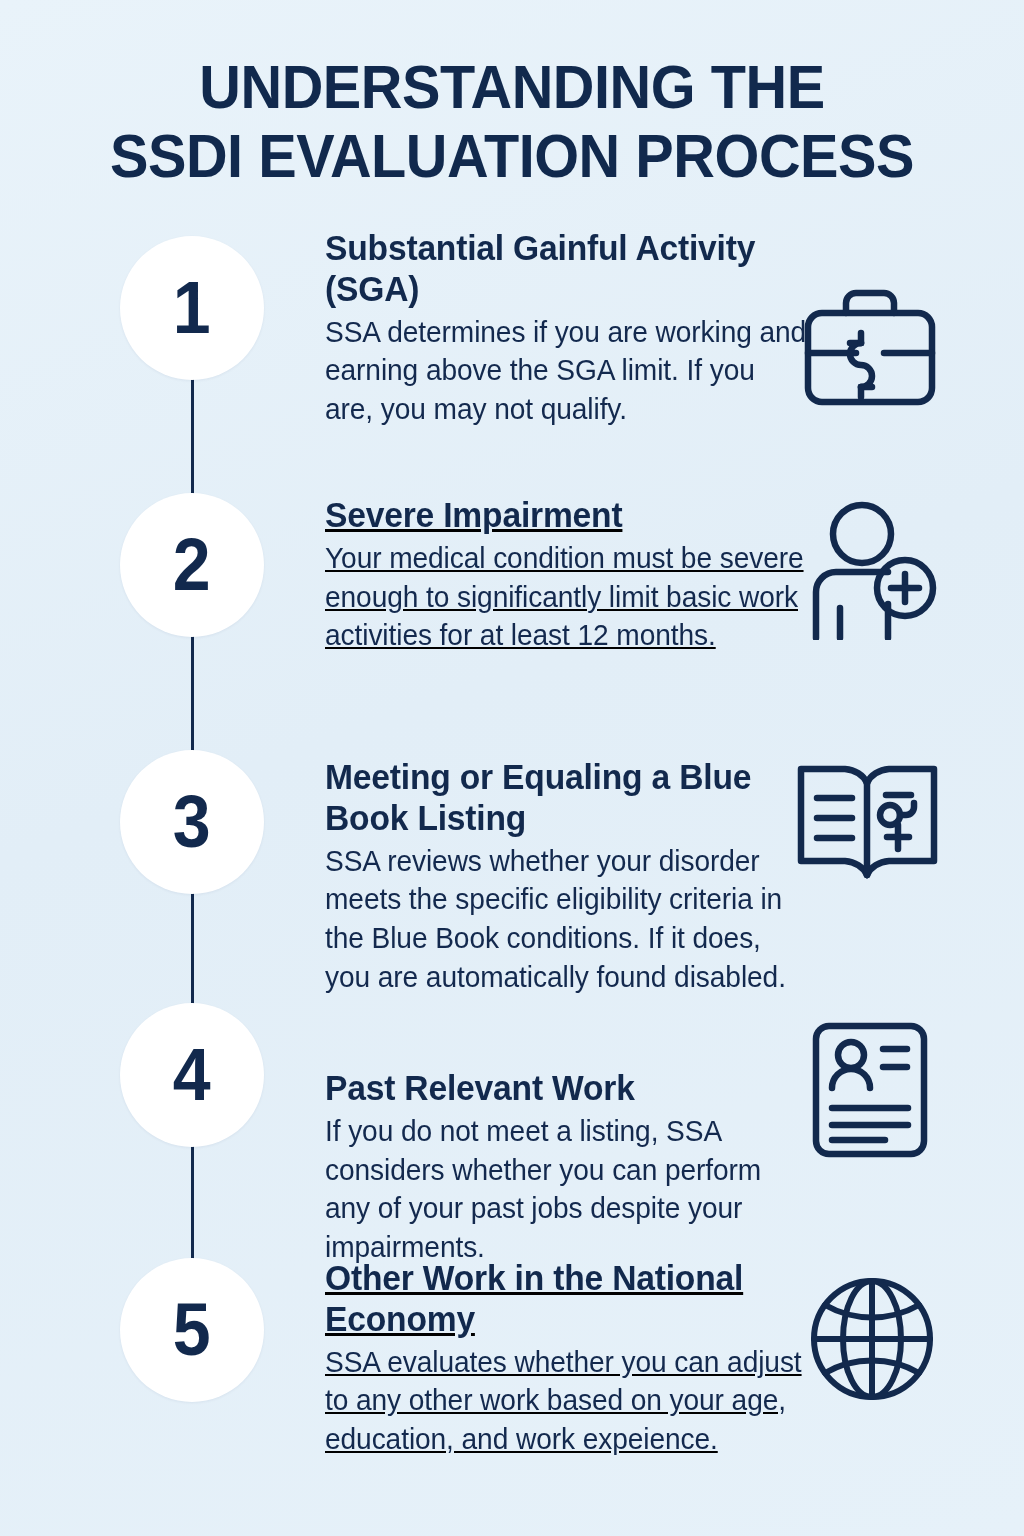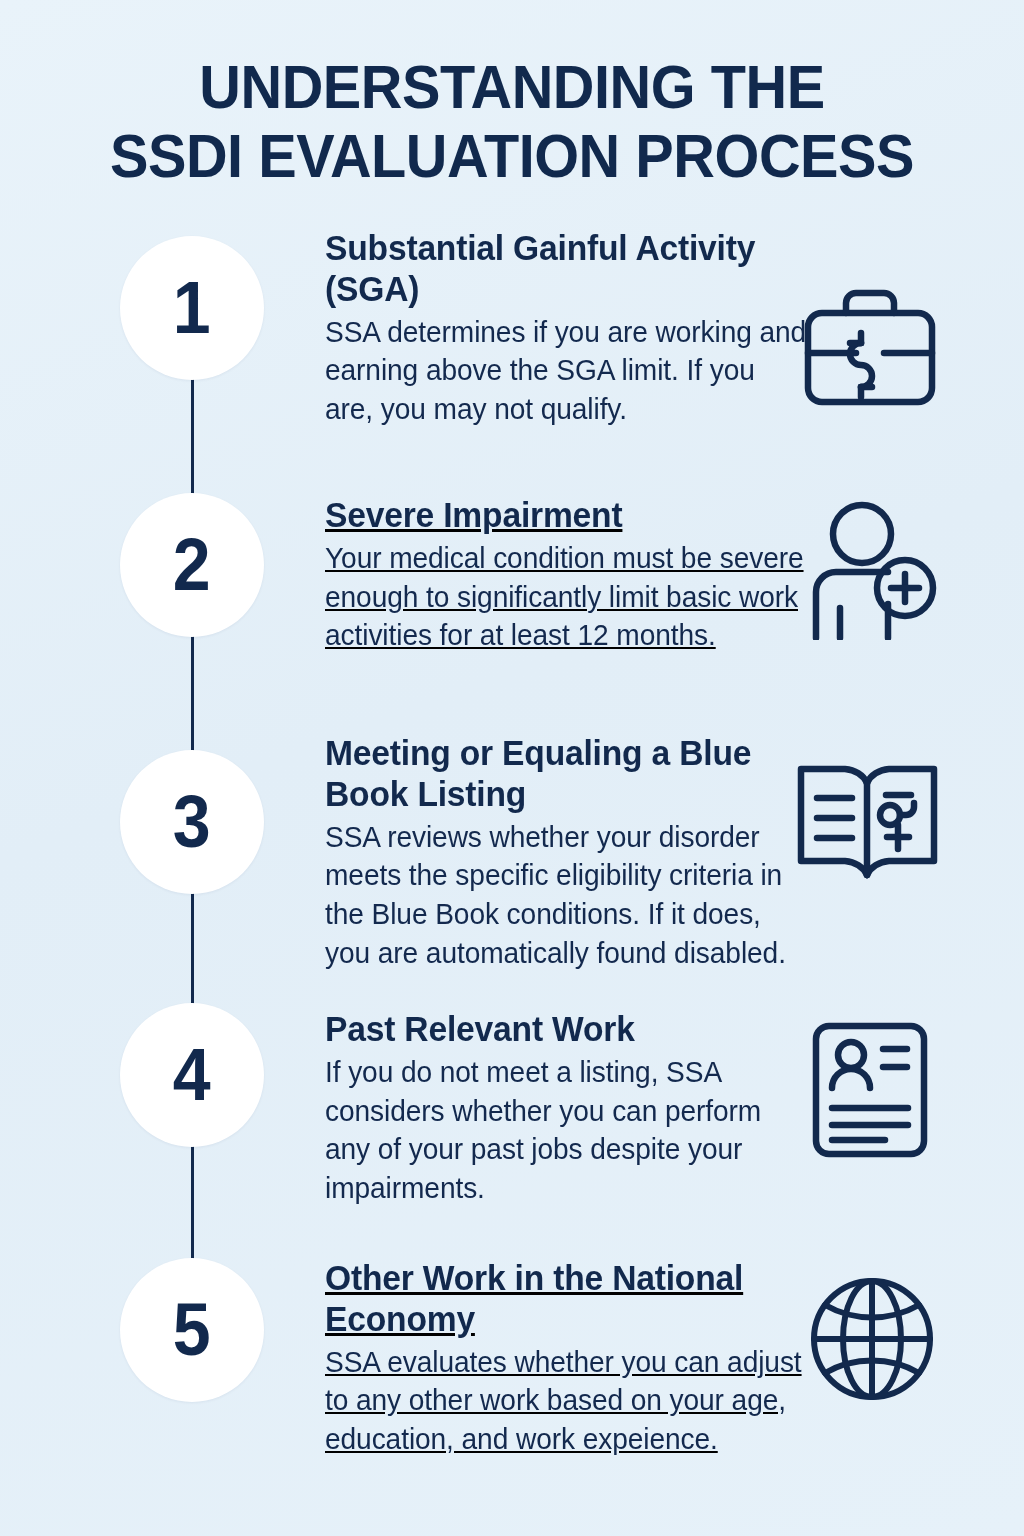--- a/index.html
+++ b/index.html
@@ -144,21 +144,21 @@
         <path d="M95 74 V102"></path>
         <path d="M81 88 H109"></path>
       </svg>
     </div>
   </div>
 
   <div class="step">
     <div class="bullet" style="top:750px;">
       <span>3</span>
     </div>
-    <div class="body" style="top:733px;">
+    <div class="body" style="top:757px;">
       <div class="heading">Meeting or Equaling a Blue Book Listing</div>
       <div class="desc">SSA reviews whether your disorder meets the specific eligibility criteria in the Blue Book conditions. If it does, you are automatically found disabled.</div>
     </div>
     <div class="icon" style="top:757px;left:795px;">
       <svg width="145" height="125" viewBox="0 0 145 125" fill="none" stroke="#12294d" stroke-width="6.5" stroke-linecap="round" stroke-linejoin="round">
         <path d="M72 26 a26 22 0 0 0 -22 -14 H6 v92 h44 a26 22 0 0 1 22 14"></path>
         <path d="M72 26 a26 22 0 0 1 22 -14 h45 v92 h-45 a26 22 0 0 0 -22 14"></path>
         <path d="M72 26 V118"></path>
         <path d="M22 41 H57"></path>
         <path d="M22 61 H57"></path>
@@ -169,21 +169,21 @@
         <path d="M103 68 V92"></path>
         <path d="M92 80 H114"></path>
       </svg>
     </div>
   </div>
 
   <div class="step">
     <div class="bullet" style="top:1003px;">
       <span>4</span>
     </div>
-    <div class="body" style="top:1009px;">
+    <div class="body" style="top:1068px;">
       <div class="heading">Past Relevant Work</div>
       <div class="desc">If you do not meet a listing, SSA considers whether you can perform any of your past jobs despite your impairments.</div>
     </div>
     <div class="icon" style="top:1020px;left:810px;">
       <svg width="120" height="140" viewBox="0 0 120 140" fill="none" stroke="#12294d" stroke-width="6.5" stroke-linecap="round" stroke-linejoin="round">
         <rect x="6" y="6" width="108" height="128" rx="13"></rect>
         <circle cx="41" cy="35" r="13"></circle>
         <path d="M22 68 a19 19 0 0 1 38 0"></path>
         <path d="M73 29 H97"></path>
         <path d="M73 47 H97"></path>

